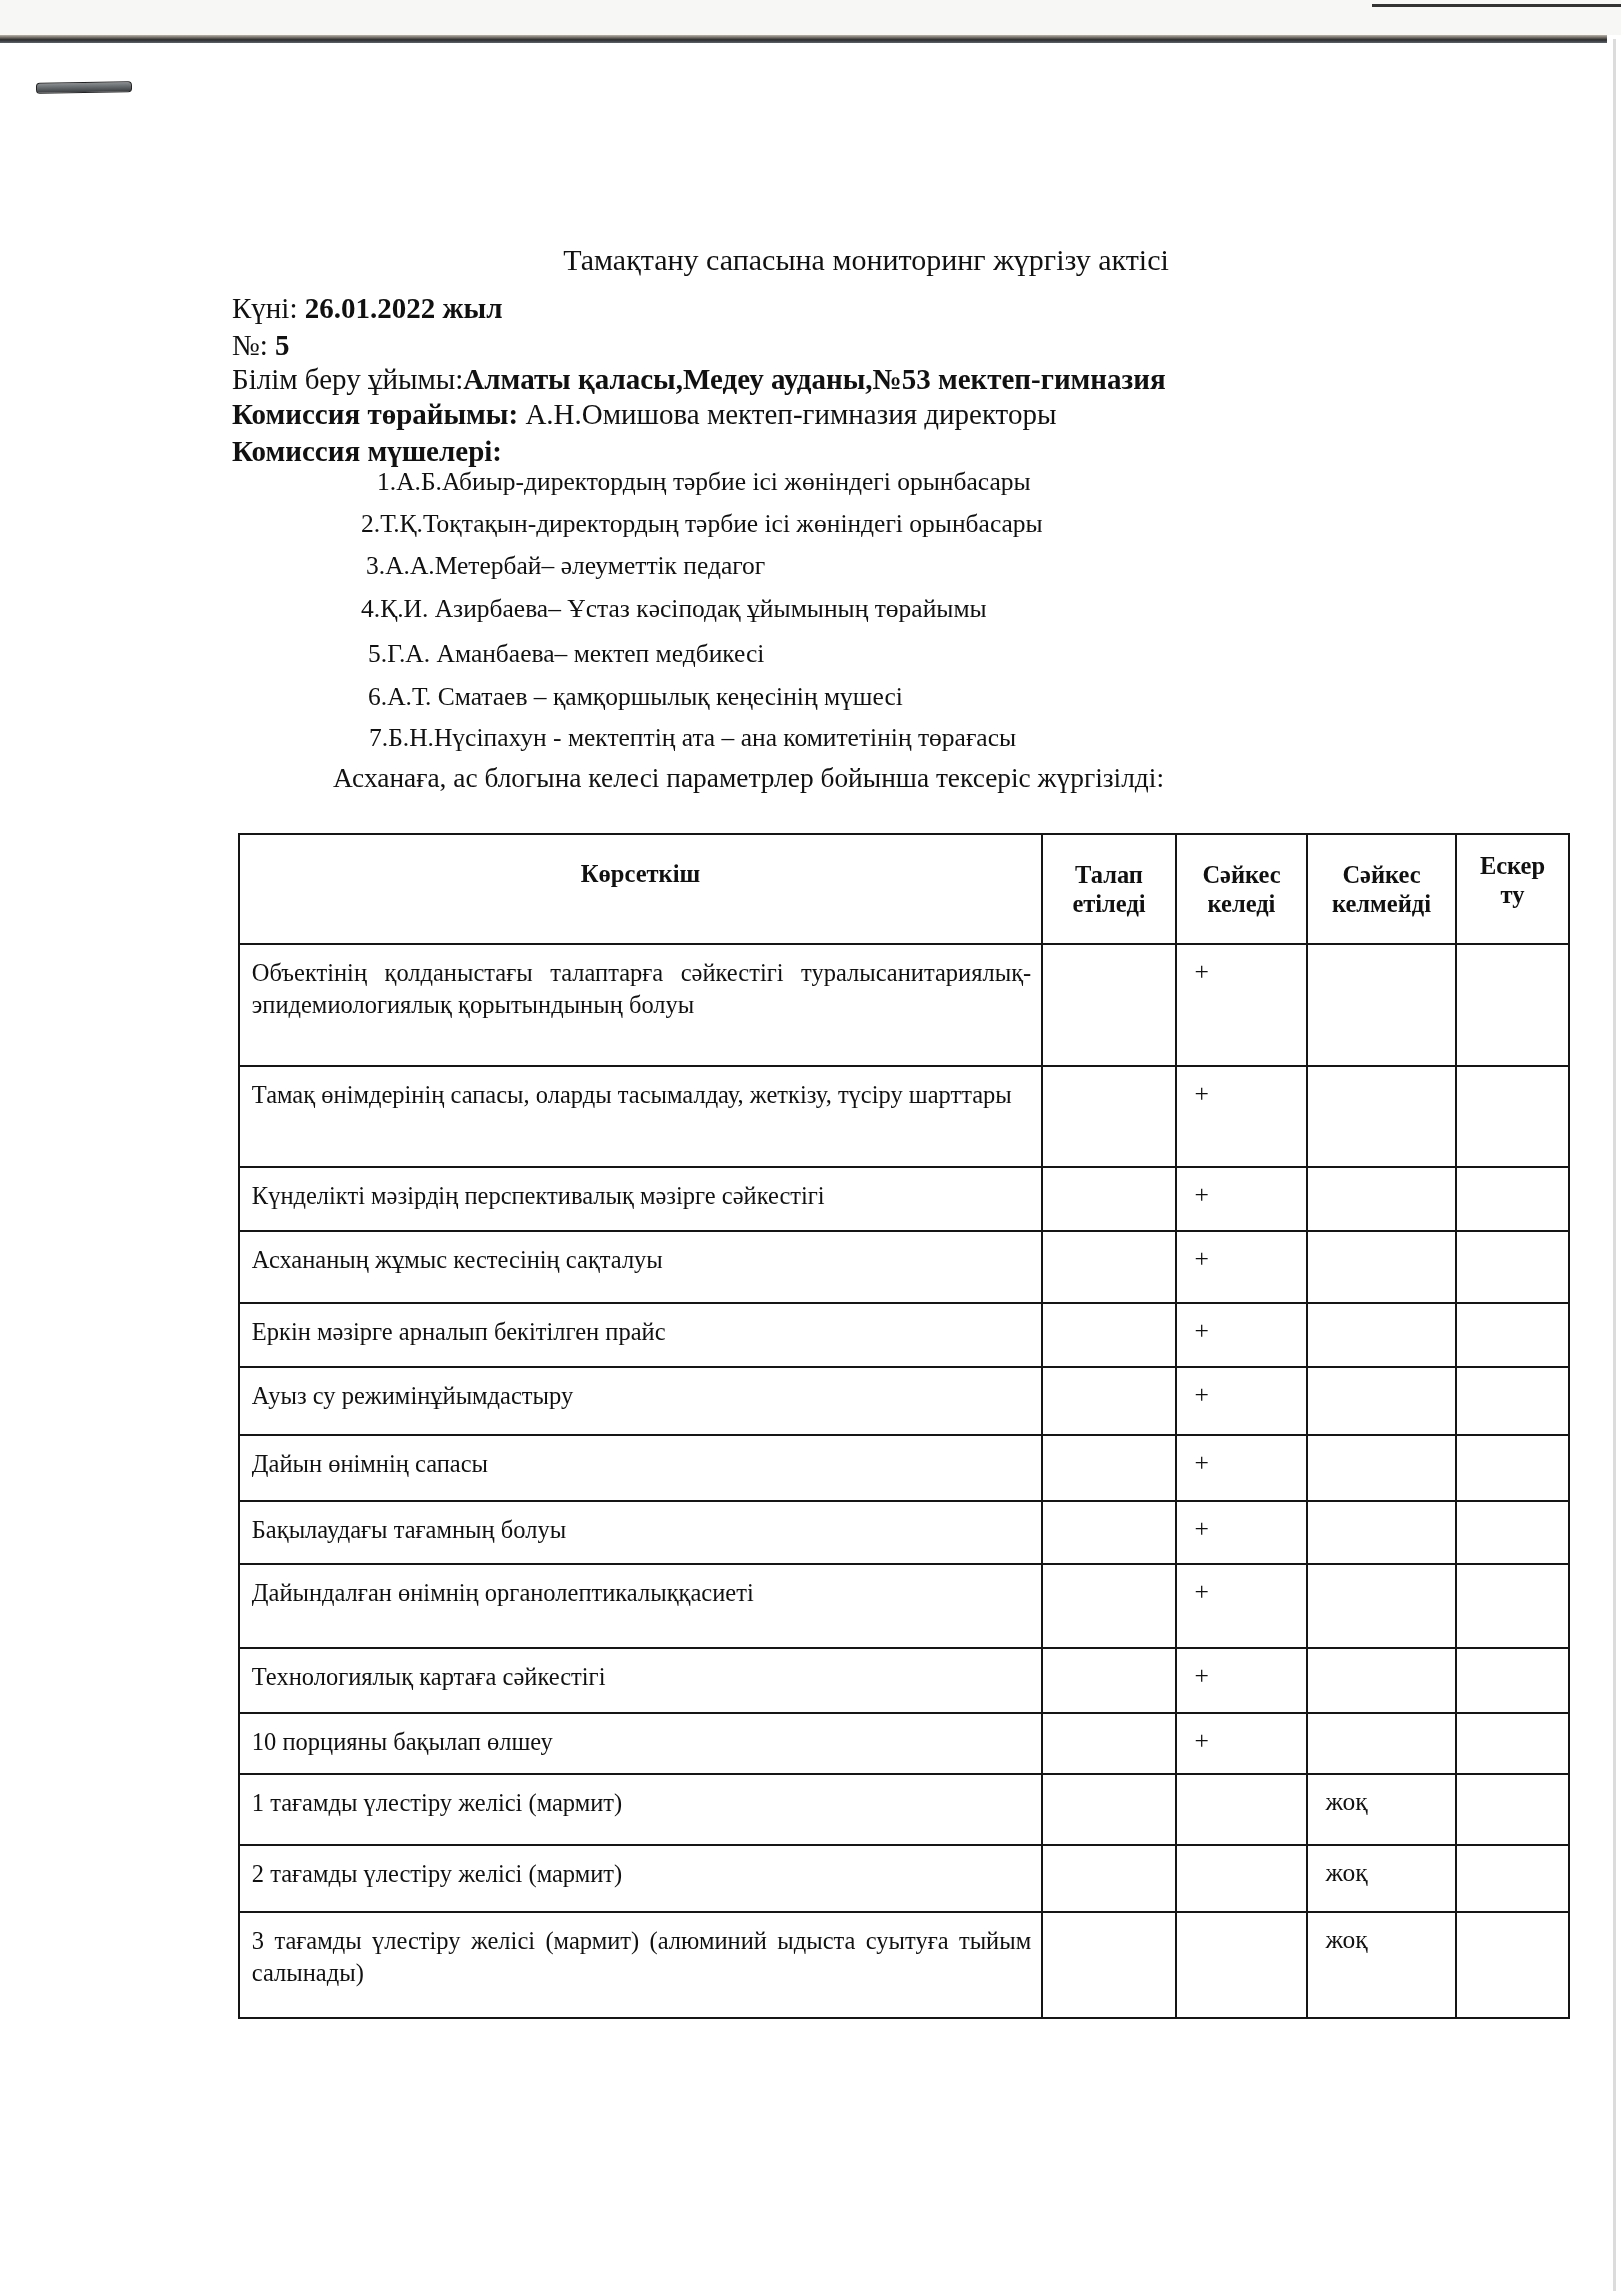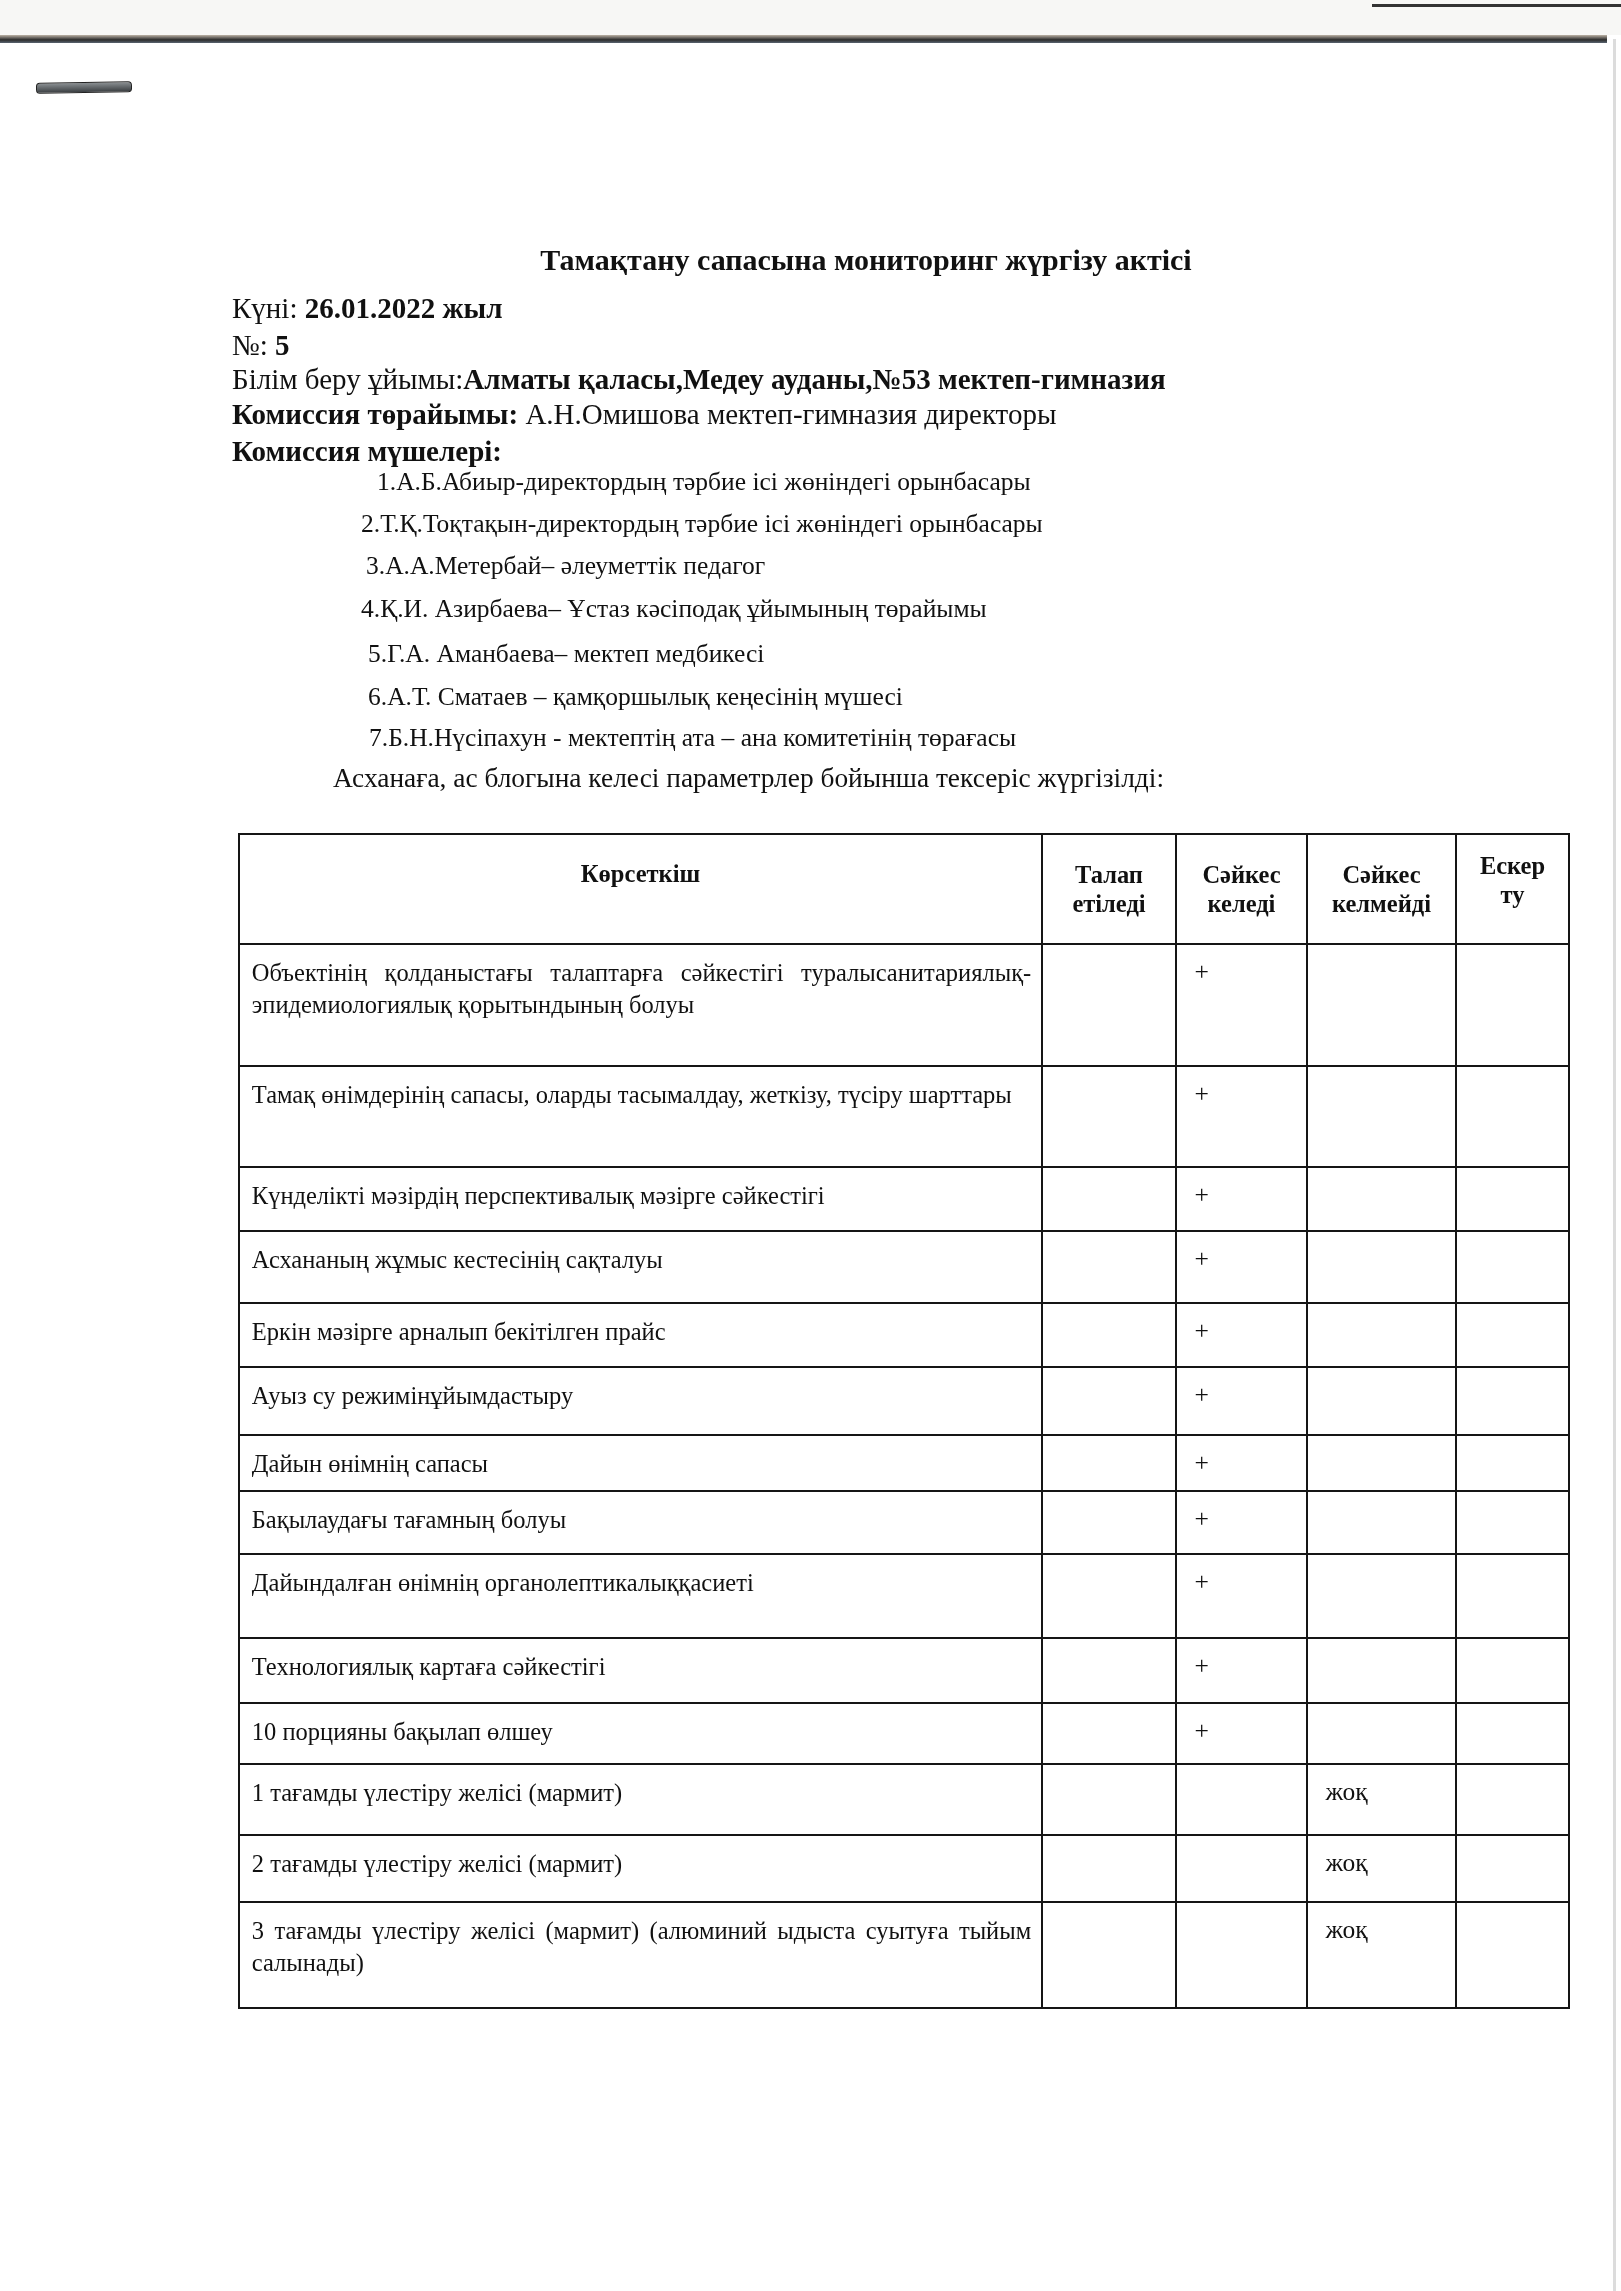--- a/index.html
+++ b/index.html
@@ -10,21 +10,21 @@
   }
   .scan-top-edge { position: absolute; left: 0; top: 35px; width: 1607px; height: 7.8px;
     background: linear-gradient(#bdb3a6, #2c2c2c 60%, #5a6470); }
   .scan-top-strip { position: absolute; left: 0; top: 0; width: 1621px; height: 35px; background: #f7f7f5; }
   .scan-top-strip::after { content: ""; position: absolute; left: 1372px; top: 3.9px; width: 249px; height: 2.9px; background: #333; }
   .scan-right-edge { position: absolute; left: 1613px; top: 39px; width: 2.9px; height: 2252px; background: #dcdcdc; }
   .staple { position: absolute; left: 36px; top: 82px; width: 94px; height: 8.8px; border-radius: 3.9px;
     background: linear-gradient(#8a8f92, #3b3f42); border: 1px solid #222; transform: rotate(-1deg); }
 
   .title { position: absolute; left: 0; width: 1621px; top: 243px; text-align: center;
-    font-weight: bold; font-size: 30px; padding-left: 111px; box-sizing: border-box; }
+    font-weight: normal; font-size: 30px; padding-left: 111px; box-sizing: border-box; }
   .hline { position: absolute; left: 232px; font-size: 29px; white-space: nowrap; }
   .b { font-weight: bold; }
   .member { position: absolute; font-size: 25.5px; white-space: nowrap; }
   .section { position: absolute; left: 333px; top: 763px; font-size: 27.4px; font-weight: normal; white-space: nowrap; }
 
   .tbl { position: absolute; left: 238px; top: 833px; width: 1330px; border-collapse: collapse; table-layout: fixed; }
   .tbl td, .tbl th { border: 2.5px solid #151515; vertical-align: top; padding: 0; }
   .tbl th { font-weight: bold; font-size: 24.5px; text-align: center; vertical-align: middle; line-height: 29px; }
   .tbl td.ind { font-size: 24.5px; line-height: 32px; padding: 11.8px 9.8px 7.8px 11.8px; text-align: justify; }
   .tbl td.mark { font-size: 25.5px; padding: 11.8px 0 0 17.6px; }
@@ -116,21 +116,21 @@
       <td class="mark"></td>
       <td class="mark"></td>
     </tr>
     <tr style="height:68px">
       <td class="ind">Ауыз су режимінұйымдастыру</td>
       <td class="mark"></td>
       <td class="mark">+</td>
       <td class="mark"></td>
       <td class="mark"></td>
     </tr>
-    <tr style="height:56px">
+    <tr style="height:66px">
       <td class="ind">Дайын өнімнің сапасы</td>
       <td class="mark"></td>
       <td class="mark">+</td>
       <td class="mark"></td>
       <td class="mark"></td>
     </tr>
     <tr style="height:63px">
       <td class="ind">Бақылаудағы тағамның болуы</td>
       <td class="mark"></td>
       <td class="mark">+</td>

